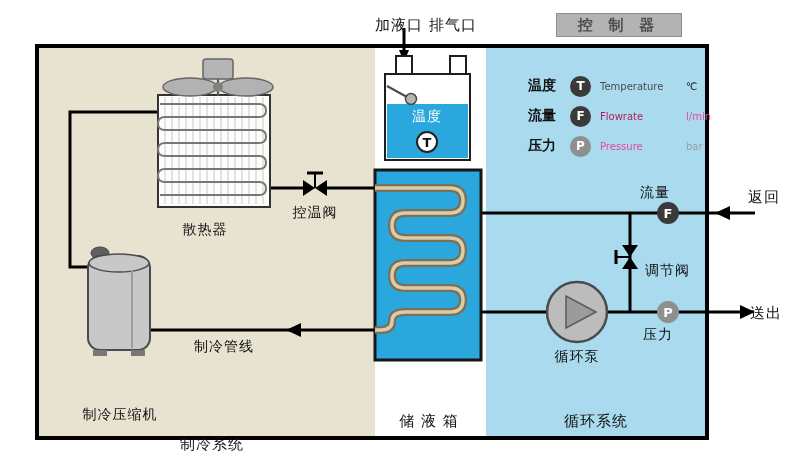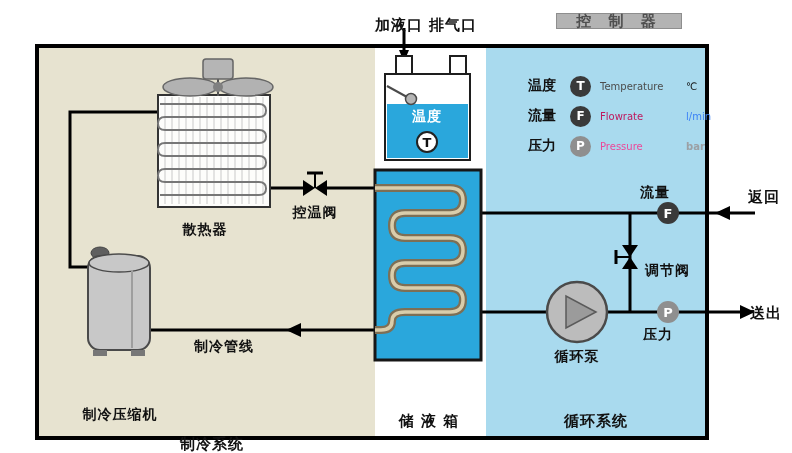--- a/index.html
+++ b/index.html
@@ -4,52 +4,52 @@
 <title>Diagram</title>
 <style>
   html,body { margin:0; padding:0; background:#fff; }
   .stage {
     position:relative; width:792px; height:453px; background:#fff;
     font-family:"DejaVu Sans","Liberation Sans",sans-serif; overflow:hidden;
   }
   .diagram { position:absolute; left:0; top:0; }
   .lbl {
     position:absolute; transform:translate(-50%,-50%);
-    font-size:15px; font-weight:bold; color:#111; white-space:nowrap; letter-spacing:1px;
+    font-size:15px; font-weight:normal; color:#111; white-space:nowrap; letter-spacing:1px;
   }
   .lbl.small { font-size:14px; }
   .lbl.white { color:#fff; }
   .lbl.left { transform:translate(0,-50%); }
   .sensor {
     position:absolute; width:22px; height:22px; margin-left:-11px; margin-top:-11px;
     border-radius:50%; display:flex; align-items:center; justify-content:center;
     font-size:13px; font-weight:bold; box-sizing:border-box;
   }
   .sensor.dark { background:#3a3a3a; color:#fff; }
   .sensor.gray { background:#8f8f8f; color:#fff; }
   .sensor.light { background:#fff; color:#111; border:2px solid #222; }
   .controller {
-    position:absolute; left:556px; top:13px; width:126px; height:16px;
+    position:absolute; left:556px; top:13px; width:126px; height:24px;
     background:#b3b3b3; border:1px solid #8e8e8e; box-sizing:border-box;
     display:flex; align-items:center; justify-content:center;
-    font-size:15px; font-weight:bold; letter-spacing:6px; color:#4f4f4f;
+    font-size:15px; font-weight:bold; letter-spacing:6px; color:#4f4f4f;font-family:Liberation Serif, serif;
   }
   .legend { position:absolute; left:528px; top:71px; }
   .legend-row { display:grid; grid-template-columns:42px 30px 86px auto; align-items:center; height:30px; }
   .l-zh { font-size:14px; font-weight:bold; color:#111; }
   .l-circle {
     width:21px; height:21px; border-radius:50%; display:flex; align-items:center;
     justify-content:center; font-size:12px; font-weight:bold; color:#fff;
   }
   .l-circle.dark { background:#3a3a3a; }
   .l-circle.gray { background:#8f8f8f; }
   .l-en, .l-unit { font-size:10px; }
   .r0 .l-en { color:#4c4c4c; } .r0 .l-unit { color:#111; }
-  .r1 .l-en { color:#be185d; } .r1 .l-unit { color:#3b82f6; }
-  .r2 .l-en { color:#ec4899; } .r2 .l-unit { color:#9ca0a4;font-weight:bold; }
+  .r1 .l-en { color:#be185d; } .r1 .l-unit { color:#ec4899; }
+  .r2 .l-en { color:#ec4899; } .r2 .l-unit { color:#9ca0a4; }
 </style>
 </head>
 <body>
 
 <div class="stage">
 
   <svg class="diagram" width="792" height="453" viewBox="0 0 792 453">
 
     <g>
       <rect x="39" y="48" width="336" height="388" fill="#e7e3d0"></rect>

